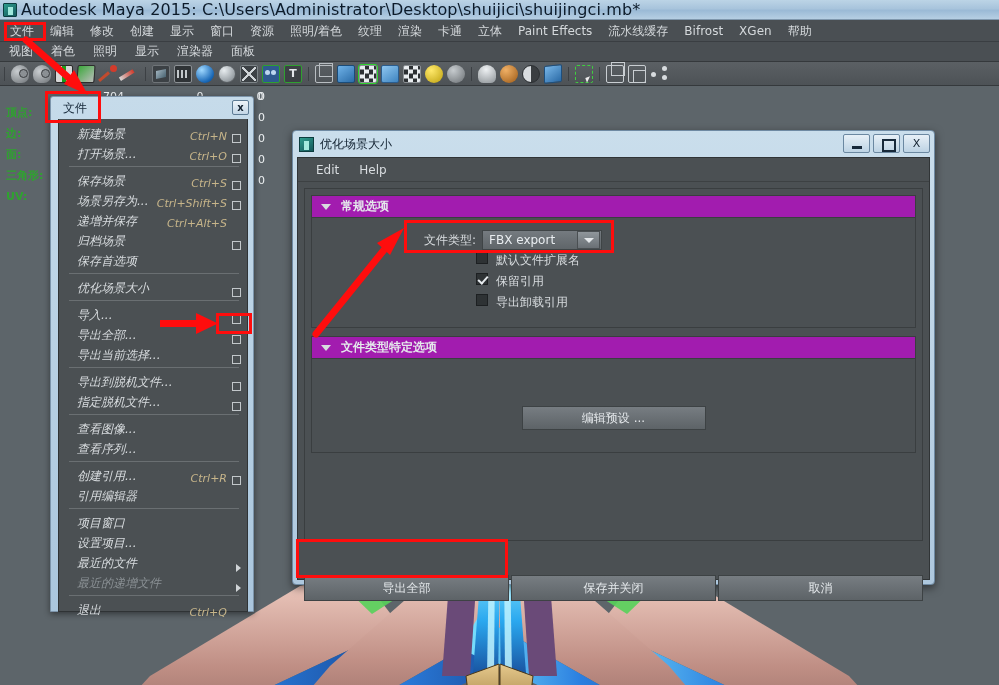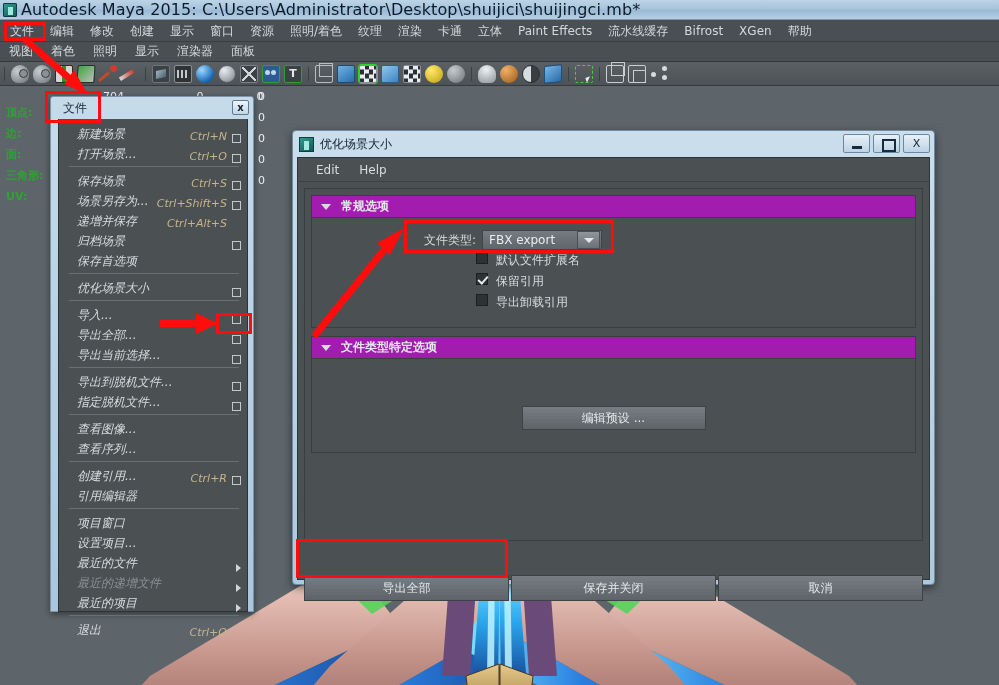--- a/index.html
+++ b/index.html
@@ -492,24 +492,20 @@
         <span style="width: 9px; flex: 0 0 9px;"></span>
       </div>
       <div class="fm-item">
         <span class="lbl">最近的文件</span>
         <span class="arrow"></span>
       </div>
       <div class="fm-item disabled">
         <span class="lbl">最近的递增文件</span>
         <span class="arrow"></span>
       </div>
-      <div class="fm-item">
-        <span class="lbl">最近的项目</span>
-        <span class="arrow"></span>
-      </div>
       <div class="fm-sep"></div>
       <div class="fm-item">
         <span class="lbl">退出</span>
         <span class="acc">Ctrl+Q</span>
         <span style="width: 9px; flex: 0 0 9px;"></span>
       </div>
     </div>
 </div>
 
 <div id="dialog">

